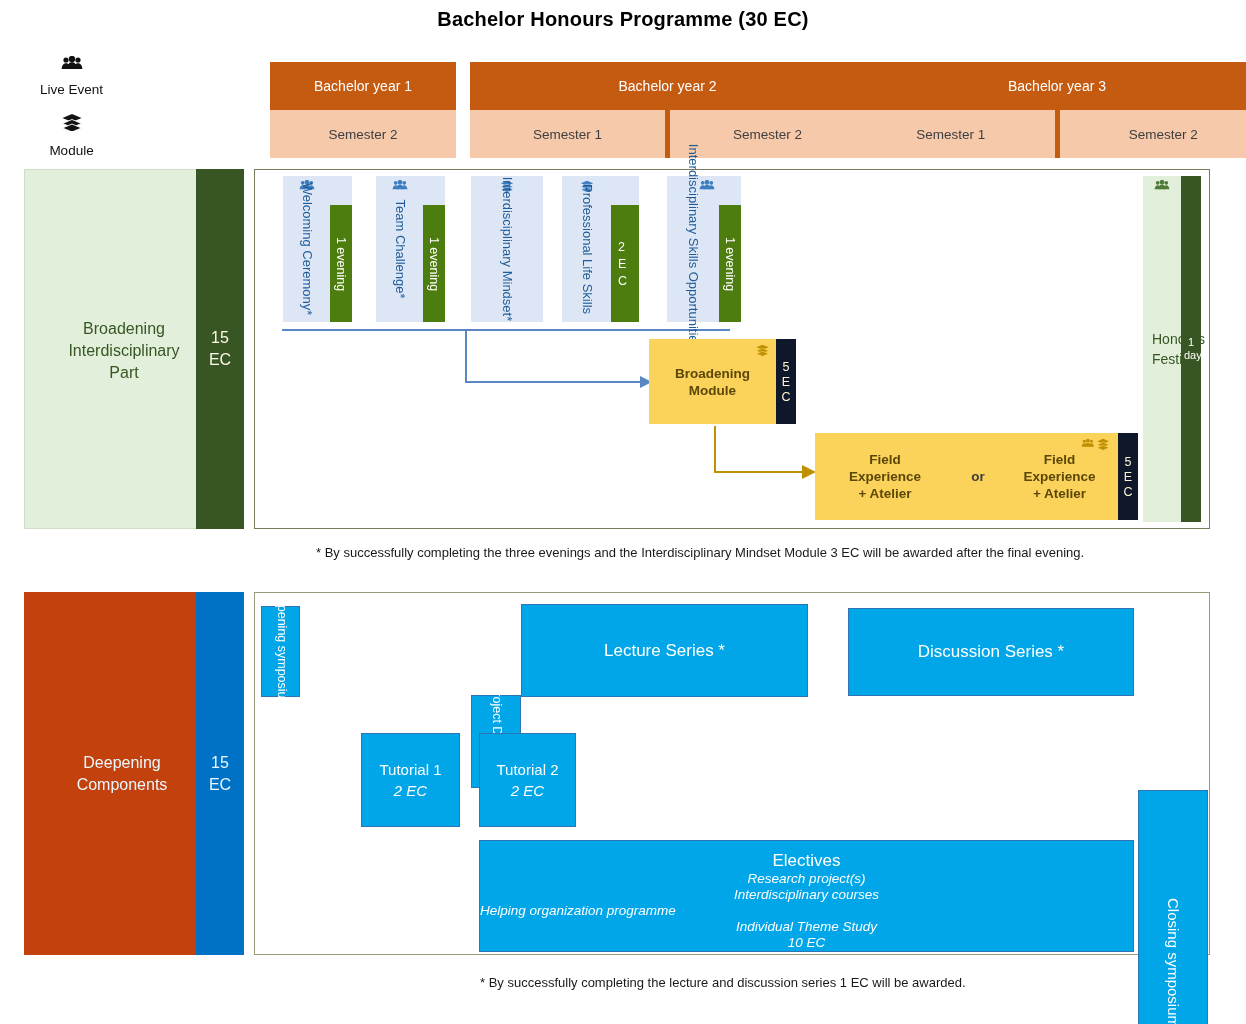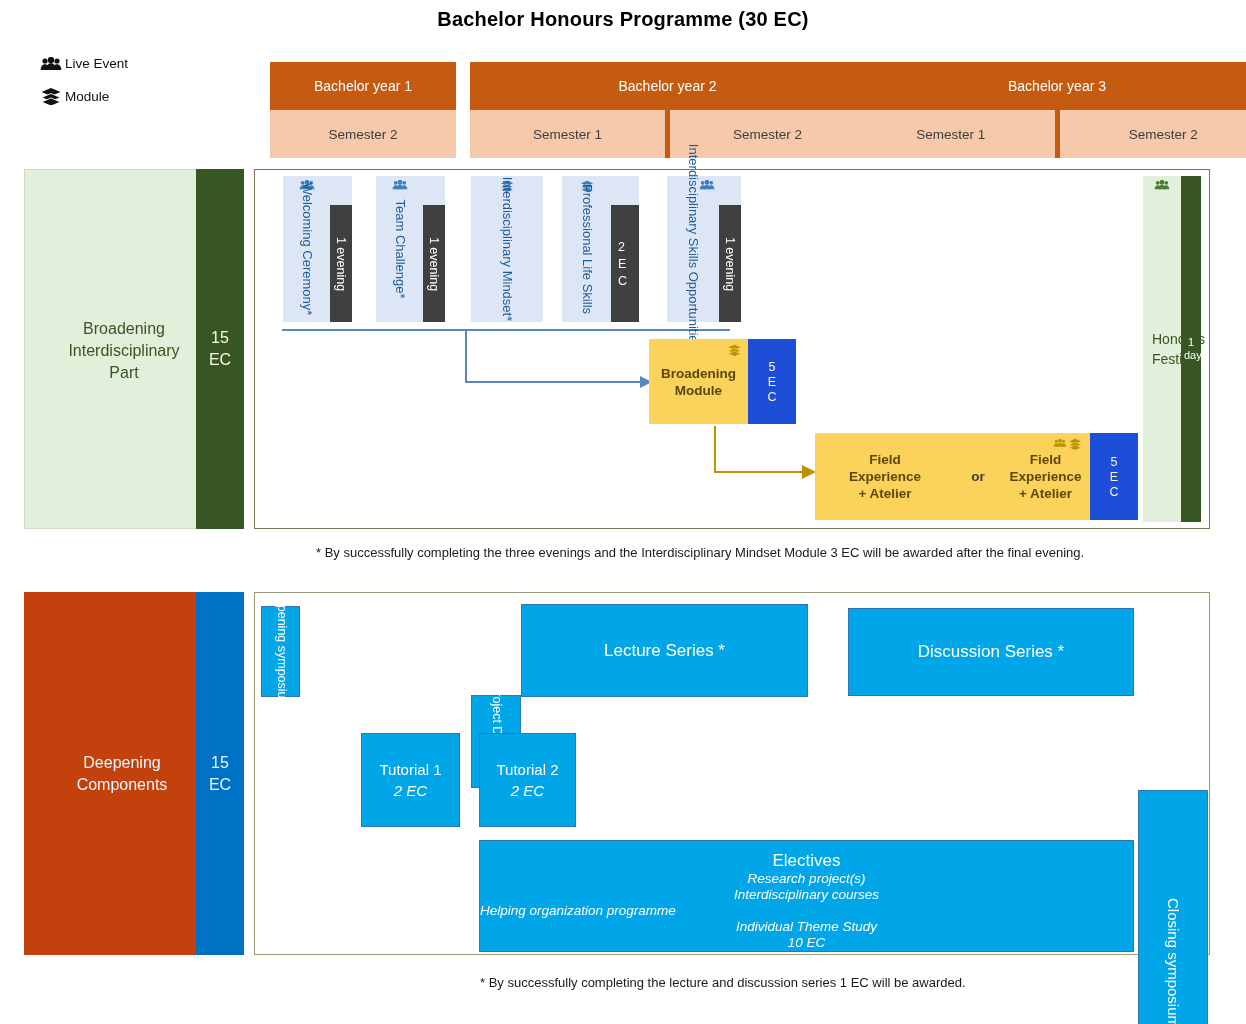--- a/index.html
+++ b/index.html
@@ -24,21 +24,21 @@
   #title {
     left: 0; top: 8px; width: 1246px;
     text-align: center;
     font-size: 20px;
     font-weight: bold;
     color: #000;
     letter-spacing: .2px;
   }
 
   
-  .legend-row { display: flex; align-items: center; gap: 3px; }
+  .legend-row { display: flex; align-items: center; gap: 12px; flex-direction: column; }
   .legend-label { font-size: 13.5px; color: #111; }
   .ico { display: inline-block; line-height: 0; }
 
   
   .year-block { }
   .year-top {
     background: #C55A11;
     color: #ffffff;
     font-size: 14px;
     display: flex; align-items: center; justify-content: center;
@@ -93,21 +93,21 @@
     left: 50%; top: 50%;
     transform: translate(-50%, -50%) rotate(90deg);
     white-space: nowrap;
     color: #1F5C99;
     font-size: 13px;
     text-align: center;
     line-height: 15px;
   }
   .vcard-side {
     width: 22px;
-    background: #404040;
+    background: #4d7c0f;
     position: relative;
     margin-top: 29px;
   }
   .vside-text {
     position: absolute;
     left: 50%; top: 50%;
     transform: translate(-50%, -50%) rotate(90deg);
     white-space: nowrap;
     color: #ffffff;
     font-size: 12.5px;
@@ -125,22 +125,22 @@
     position: relative;
     flex: 1 1 auto;
     display: flex; align-items: center; justify-content: center;
     color: #5B4708;
     font-weight: bold;
     font-size: 13.5px;
     text-align: center;
     line-height: 17px;
   }
   .ybox-side {
-    width: 48px;
-    background: #1d4ed8;
+    width: 20px;
+    background: #0f172a;
     position: relative;
   }
   .yside-text {
     position: absolute;
     left: 50%; top: 50%;
     transform: translate(-50%, -50%);
     color: #FFF4D0;
     font-size: 12.5px;
     line-height: 15px;
     text-align: center;

